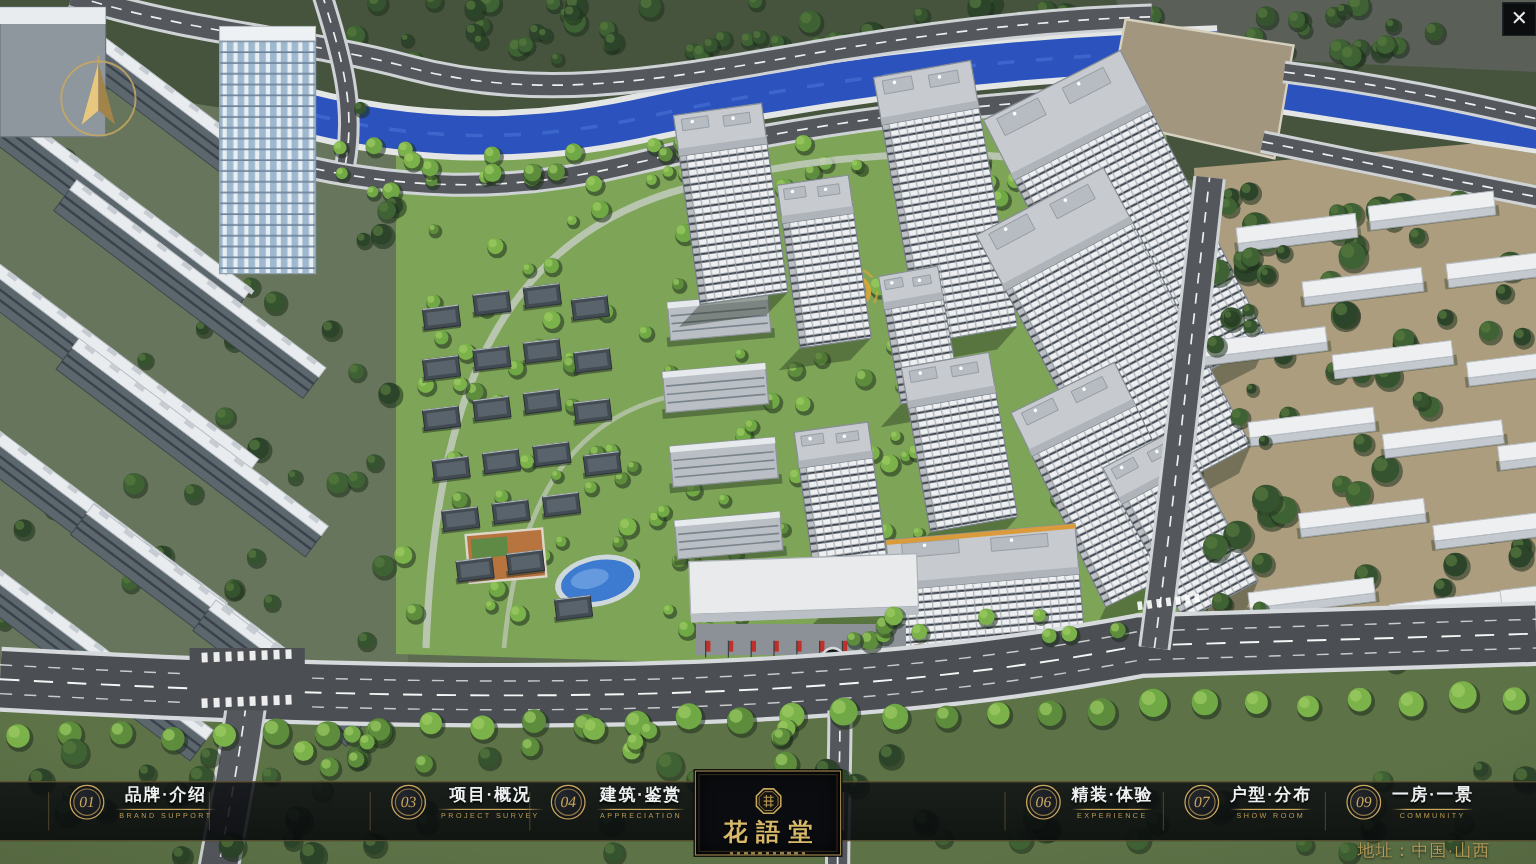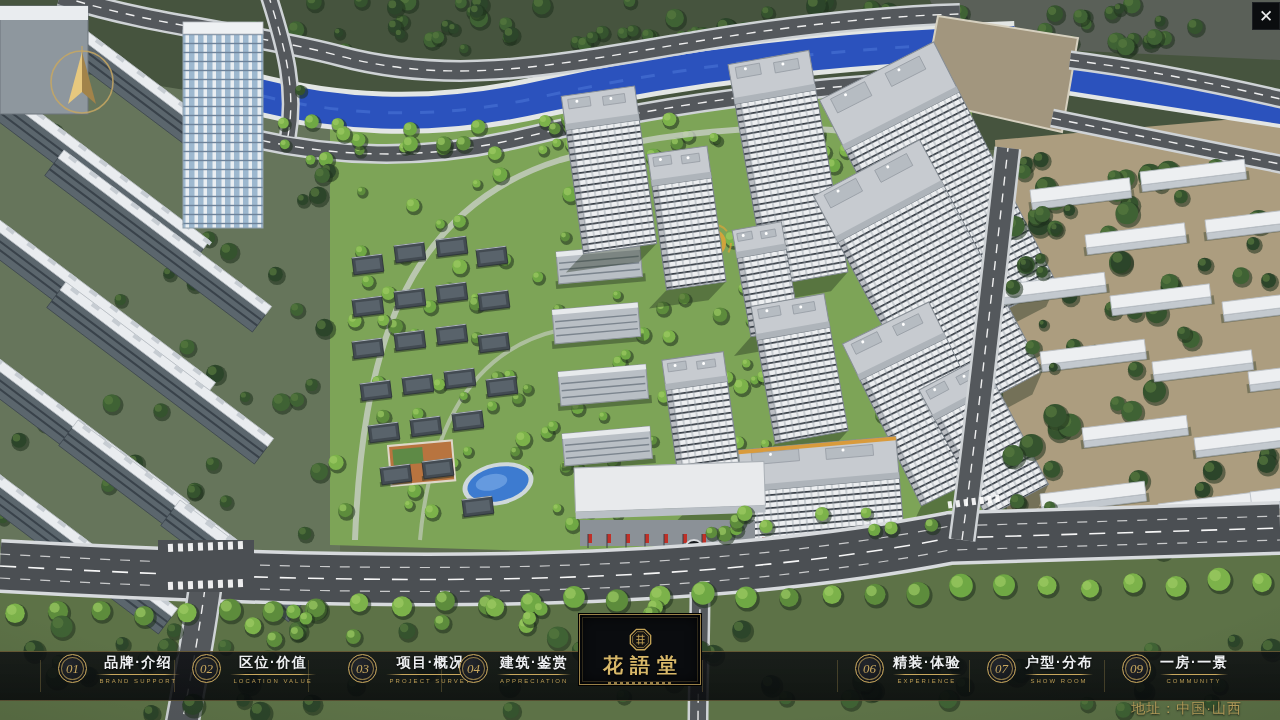--- a/index.html
+++ b/index.html
@@ -25,21 +25,21 @@
     display:flex;align-items:center;justify-content:center;}
   .num-ring span{font-family:"Liberation Serif",serif;font-style:italic;font-size:13px;
     color:var(--gold);letter-spacing:0px;transform:translateY(-.5px);}
   .mi-text{display:flex;flex-direction:column;align-items:center;}
   .mi-title{font-size:14px;font-weight:700;color:#eef0f2;letter-spacing:1.5px;white-space:nowrap;
     text-shadow:0 1px 2px rgba(0,0,0,.8);}
   .mi-underline{align-self:stretch;height:1px;margin:2px 0 2px;
     background:linear-gradient(90deg,transparent,var(--gold) 18%,var(--gold) 82%,transparent);}
   .mi-sub{font-size:6.5px;color:#bb9c55;letter-spacing:2.2px;white-space:nowrap;transform:scale(.92);}
   
-  .logo-panel{position:absolute;left:579px;top:614px;width:122px;height:71px;background:#0a0c0f;
+  .logo-panel{position:absolute;left:579px;top:642px;width:122px;height:71px;background:#0a0c0f;
     border:1px solid #9a8148;box-shadow:0 0 0 1px #000,inset 0 0 14px rgba(0,0,0,.95);
     display:flex;flex-direction:column;align-items:center;justify-content:flex-start;padding-top:13px;
     box-sizing:border-box;}
   .logo-inner-frame{position:absolute;inset:2px;border:1px solid rgba(154,129,72,.28);pointer-events:none;}
   .logo-title{font-family:"Liberation Serif",serif;font-size:20px;font-weight:700;color:#d8b869;
     letter-spacing:7px;margin-top:1px;text-indent:7px;text-shadow:0 1px 2px #000;}
   .logo-subtext{width:64px;height:2px;margin-top:3px;opacity:.75;
     background:repeating-linear-gradient(90deg,var(--gold) 0 3px,transparent 3px 6px);}
   .address{position:absolute;right:38px;top:700px;font-size:14px;color:#b29a58;
     letter-spacing:1px;text-shadow:0 1px 2px rgba(0,0,0,.8);}
@@ -2102,31 +2102,21 @@
       <div class="menu-item" style="left: 58px;">
         <div class="num-ring">
           <span>01</span>
         </div>
         <div class="mi-text">
           <div class="mi-title">品牌·介绍</div>
           <div class="mi-underline"></div>
           <div class="mi-sub">BRAND SUPPORT</div>
         </div>
       </div>
-      <div class="menu-item" style="left: 192px;">
-        <div class="num-ring">
-          <span>02</span>
-        </div>
-        <div class="mi-text">
-          <div class="mi-title">区位·价值</div>
-          <div class="mi-underline"></div>
-          <div class="mi-sub">LOCATION VALUE</div>
-        </div>
-      </div>
-      <div class="menu-item" style="left: 326px; margin-left: 22px;">
+      <div class="menu-item" style="left: 326px;">
         <div class="num-ring">
           <span>03</span>
         </div>
         <div class="mi-text">
           <div class="mi-title">项目·概况</div>
           <div class="mi-underline"></div>
           <div class="mi-sub">PROJECT SURVEY</div>
         </div>
       </div>
       <div class="menu-item" style="left: 459px; text-align: center;">

